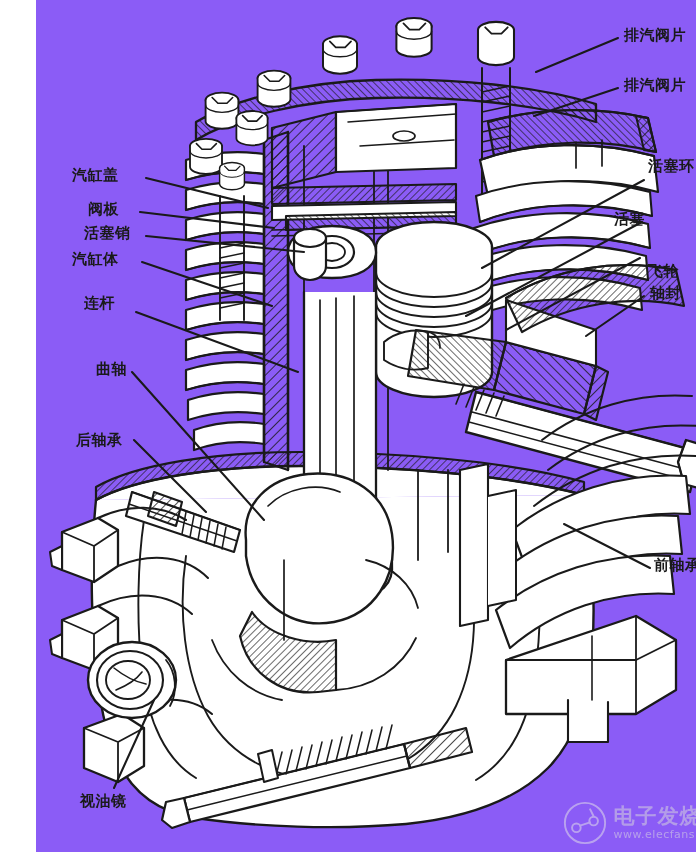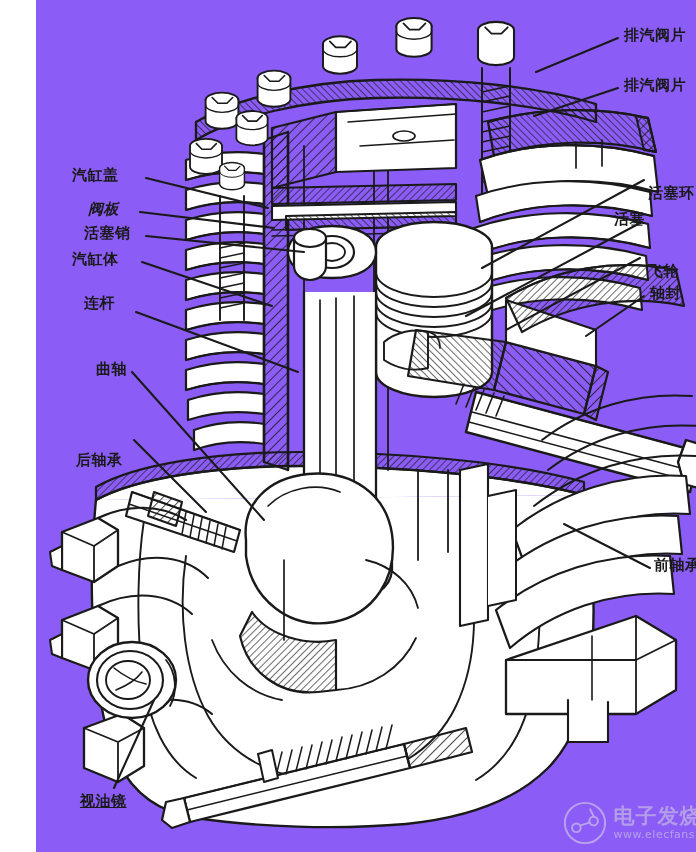--- a/index.html
+++ b/index.html
@@ -441,34 +441,34 @@
         <line x1="614" y1="568" x2="528" y2="524"></line>
         <line x1="78" y1="788" x2="118" y2="700"></line>
       </g>
     </g>
   </svg>
 
   <div class="label" style="left:588px; top:28px;">排汽阀片</div>
   <div class="label" style="left:588px; top:78px;">排汽阀片</div>
 
   <div class="label" style="left:36px;  top:168px;">汽缸盖</div>
-  <div class="label" style="left:52px;  top:202px;font-style:italic;">阀板</div>
+  <div class="label" style="left:52px;  top:202px;">阀板</div>
   <div class="label" style="left:48px;  top:226px;">活塞销</div>
   <div class="label" style="left:36px;  top:252px;">汽缸体</div>
   <div class="label" style="left:48px;  top:296px;">连杆</div>
   <div class="label" style="left:60px;  top:362px;">曲轴</div>
-  <div class="label" style="left:40px;  top:453px;">后轴承</div>
-
-  <div class="label" style="left:612px; top:186px;">活塞环</div>
+  <div class="label" style="left:40px;  top:433px;">后轴承</div>
+
+  <div class="label" style="left:612px; top:159px;">活塞环</div>
   <div class="label" style="left:578px; top:212px;">活塞</div>
   <div class="label" style="left:612px; top:264px;">飞轮</div>
   <div class="label" style="left:614px; top:286px;font-family:Liberation Serif, serif;">轴封</div>
   <div class="label" style="left:618px; top:558px;text-align:right;">前轴承</div>
 
-  <div class="label" style="left:44px;  top:794px;text-decoration:underline;">视油镜</div>
+  <div class="label" style="left:44px;  top:794px;">视油镜</div>
 
   <div class="watermark">
     <svg class="wm-mark" viewBox="0 0 48 48">
       <circle cx="24" cy="24" r="21" fill="none" stroke="#e8e8e8" stroke-width="2"></circle>
       <circle cx="15" cy="29" r="4.5" fill="none" stroke="#e8e8e8" stroke-width="2"></circle>
       <circle cx="33" cy="22" r="4.5" fill="none" stroke="#e8e8e8" stroke-width="2"></circle>
       <line x1="18" y1="27" x2="30" y2="23" stroke="#e8e8e8" stroke-width="2"></line>
       <line x1="33" y1="17" x2="29" y2="9" stroke="#e8e8e8" stroke-width="2"></line>
     </svg>
     <div class="wm-text">

